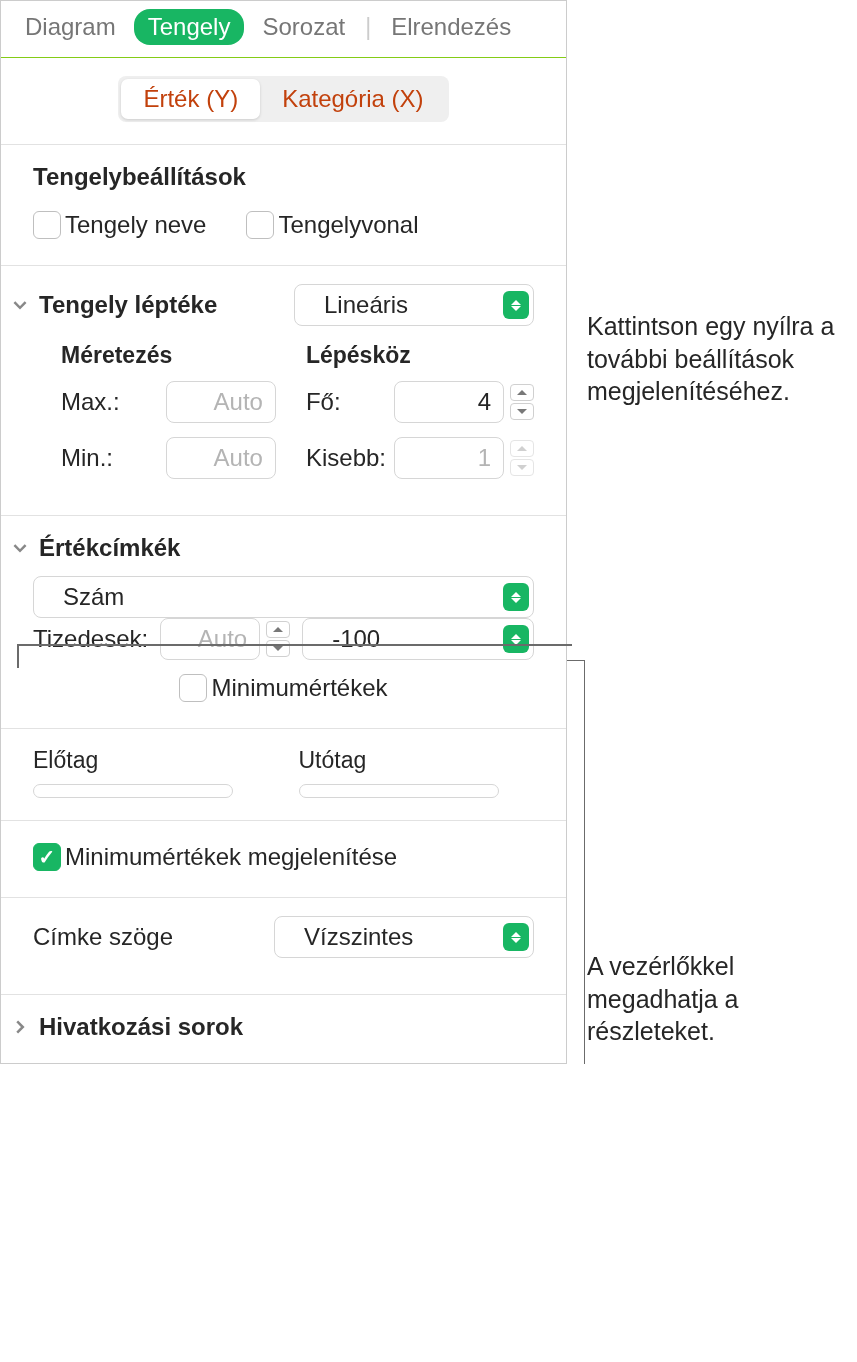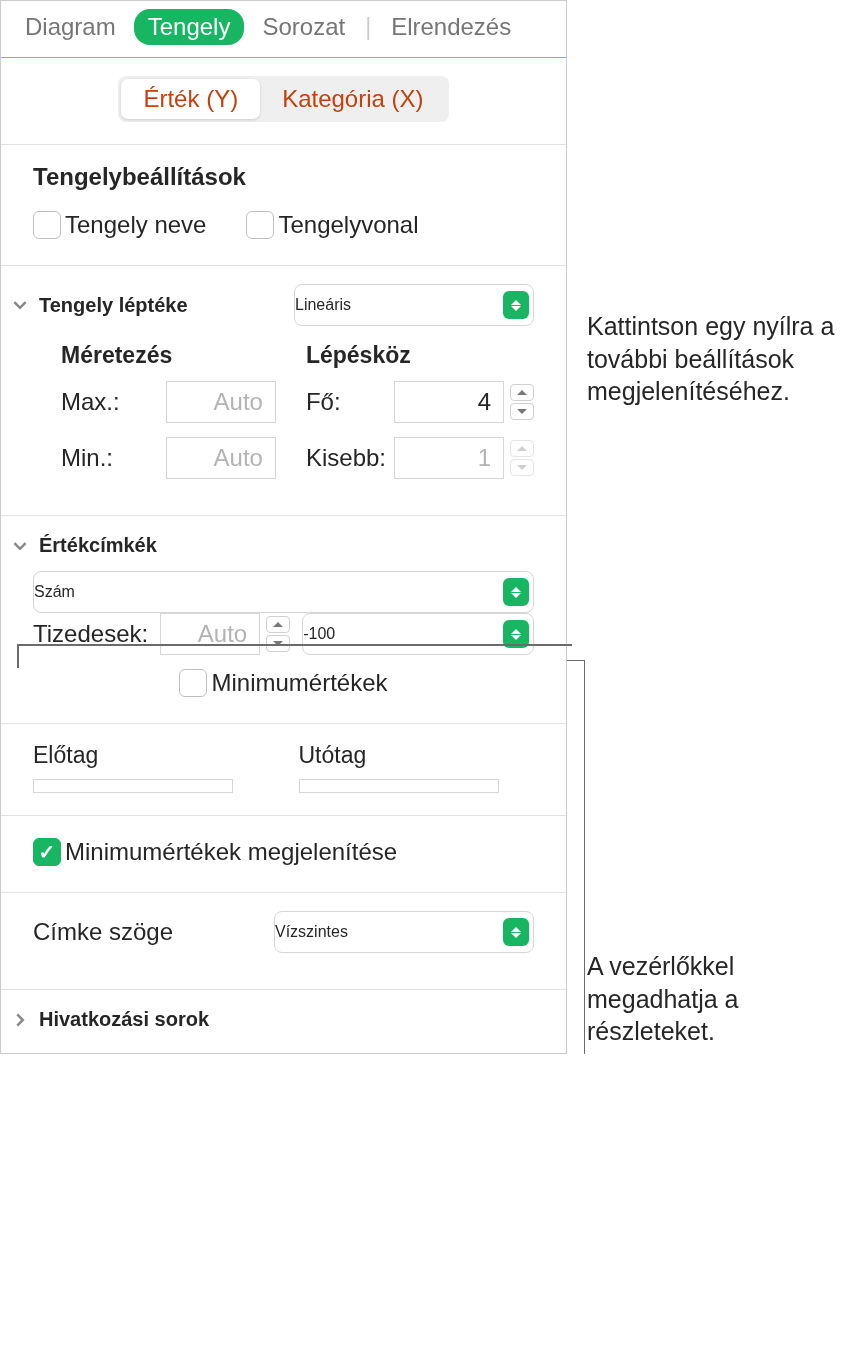--- a/index.html
+++ b/index.html
@@ -113,21 +113,21 @@
       display: flex;
       align-items: center;
       justify-content: center;
       color: #888;
       cursor: pointer;
       margin-left: -22px;
     }
     .disclosure-arrow svg { width: 14px; height: 14px; }
     .disclosure-title {
       font-weight: 700;
-      font-size: 20px;
+      font-size: 24px;
       flex: 1;
     }
 
     
     .check-row {
       display: flex;
       align-items: center;
       gap: 4px;
       margin: 4px 0;
     }
@@ -159,22 +159,22 @@
     }
     .check-label { font-size: 24px; }
 
     
     .select {
       display: flex;
       align-items: center;
       justify-content: space-between;
       border: 1px solid #d6d6d6;
       border-radius: 8px;
-      padding: 6px 4px 6px 0;
-      font-size: 16px;
+      padding: 6px 4px 6px 29px;
+      font-size: 24px;
       background: #fff;
       cursor: pointer;
       min-width: 0;
     }
     .select-btn {
       width: 26px;
       height: 28px;
       background: #18b663;
       border-radius: 6px;
       display: flex;
@@ -190,21 +190,21 @@
       width: 0; height: 0;
       border-left: 5px solid transparent;
       border-right: 5px solid transparent;
     }
     .select-btn::before { border-bottom: 5px solid #fff; }
     .select-btn::after  { border-top: 5px solid #fff; }
 
     
     .text-input {
       border: 1px solid #d6d6d6;
-      border-radius: 0;
+      border-radius: 8px;
       padding: 6px 12px;
       font-size: 24px;
       background: #fff;
       text-align: right;
       width: 110px;
     }
     .text-input.placeholder { color: #b4b4b4; }
     .text-input.wide { width: 200px; text-align: left; }
 
     

